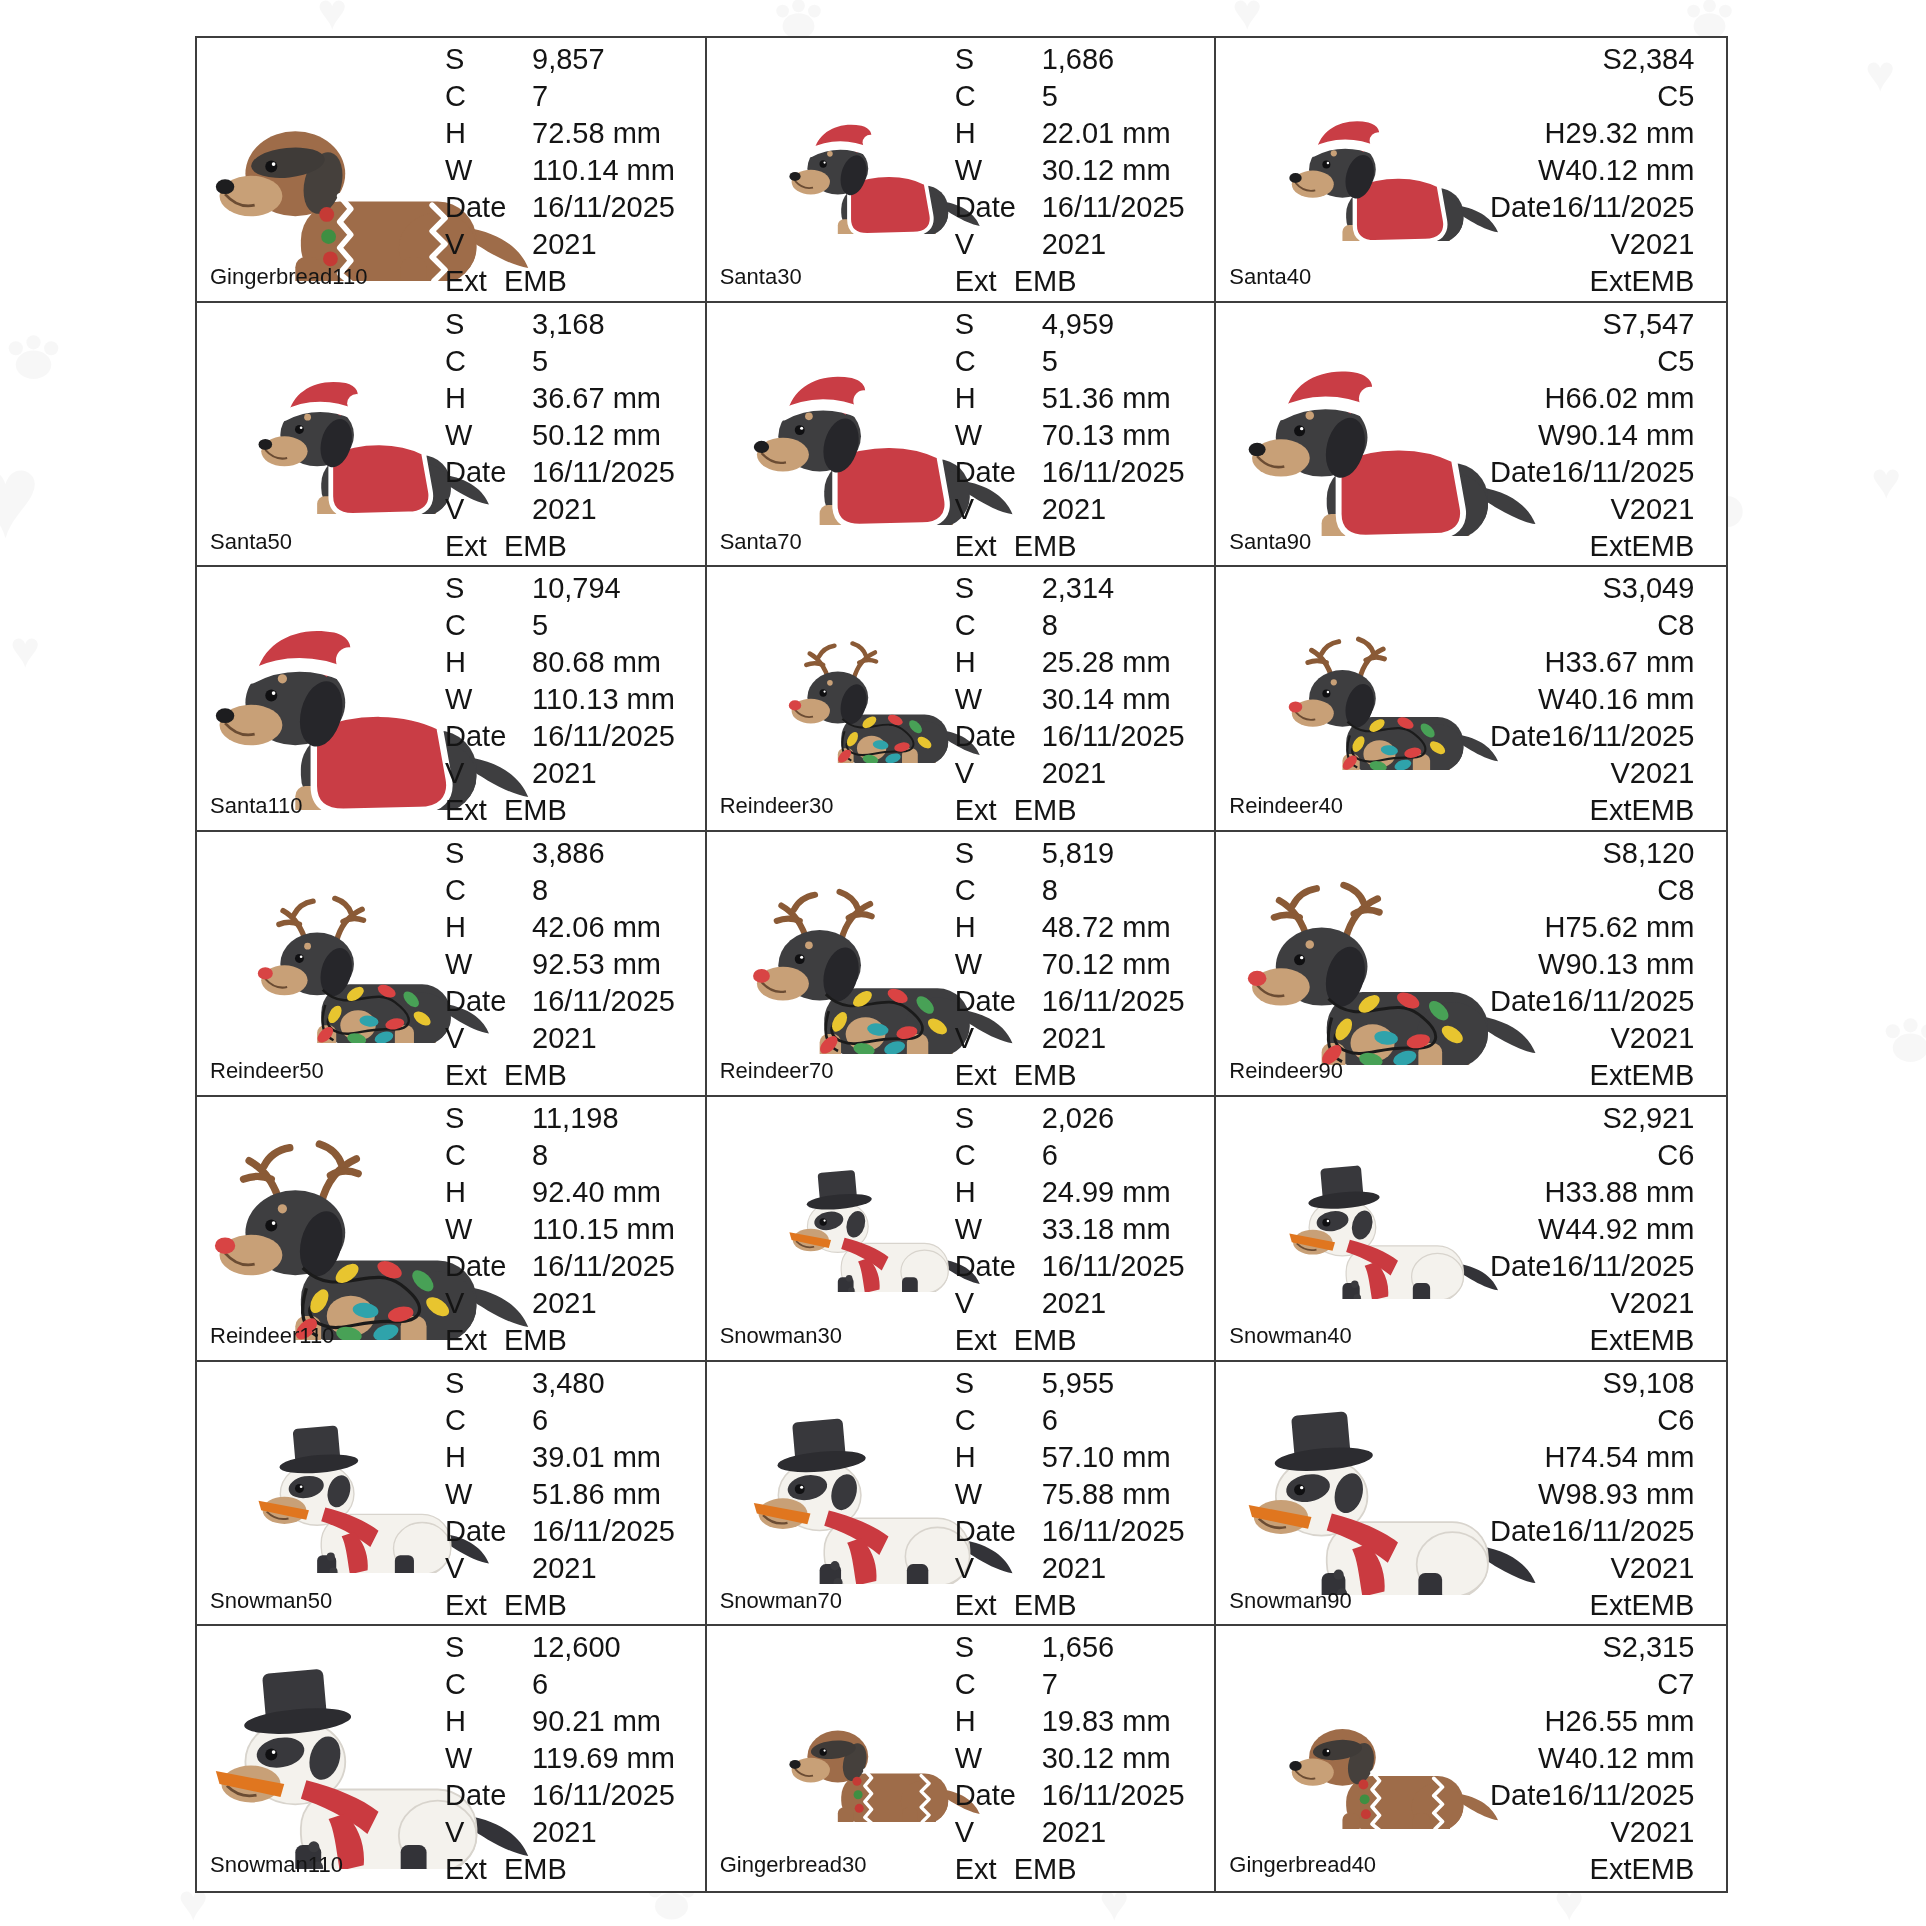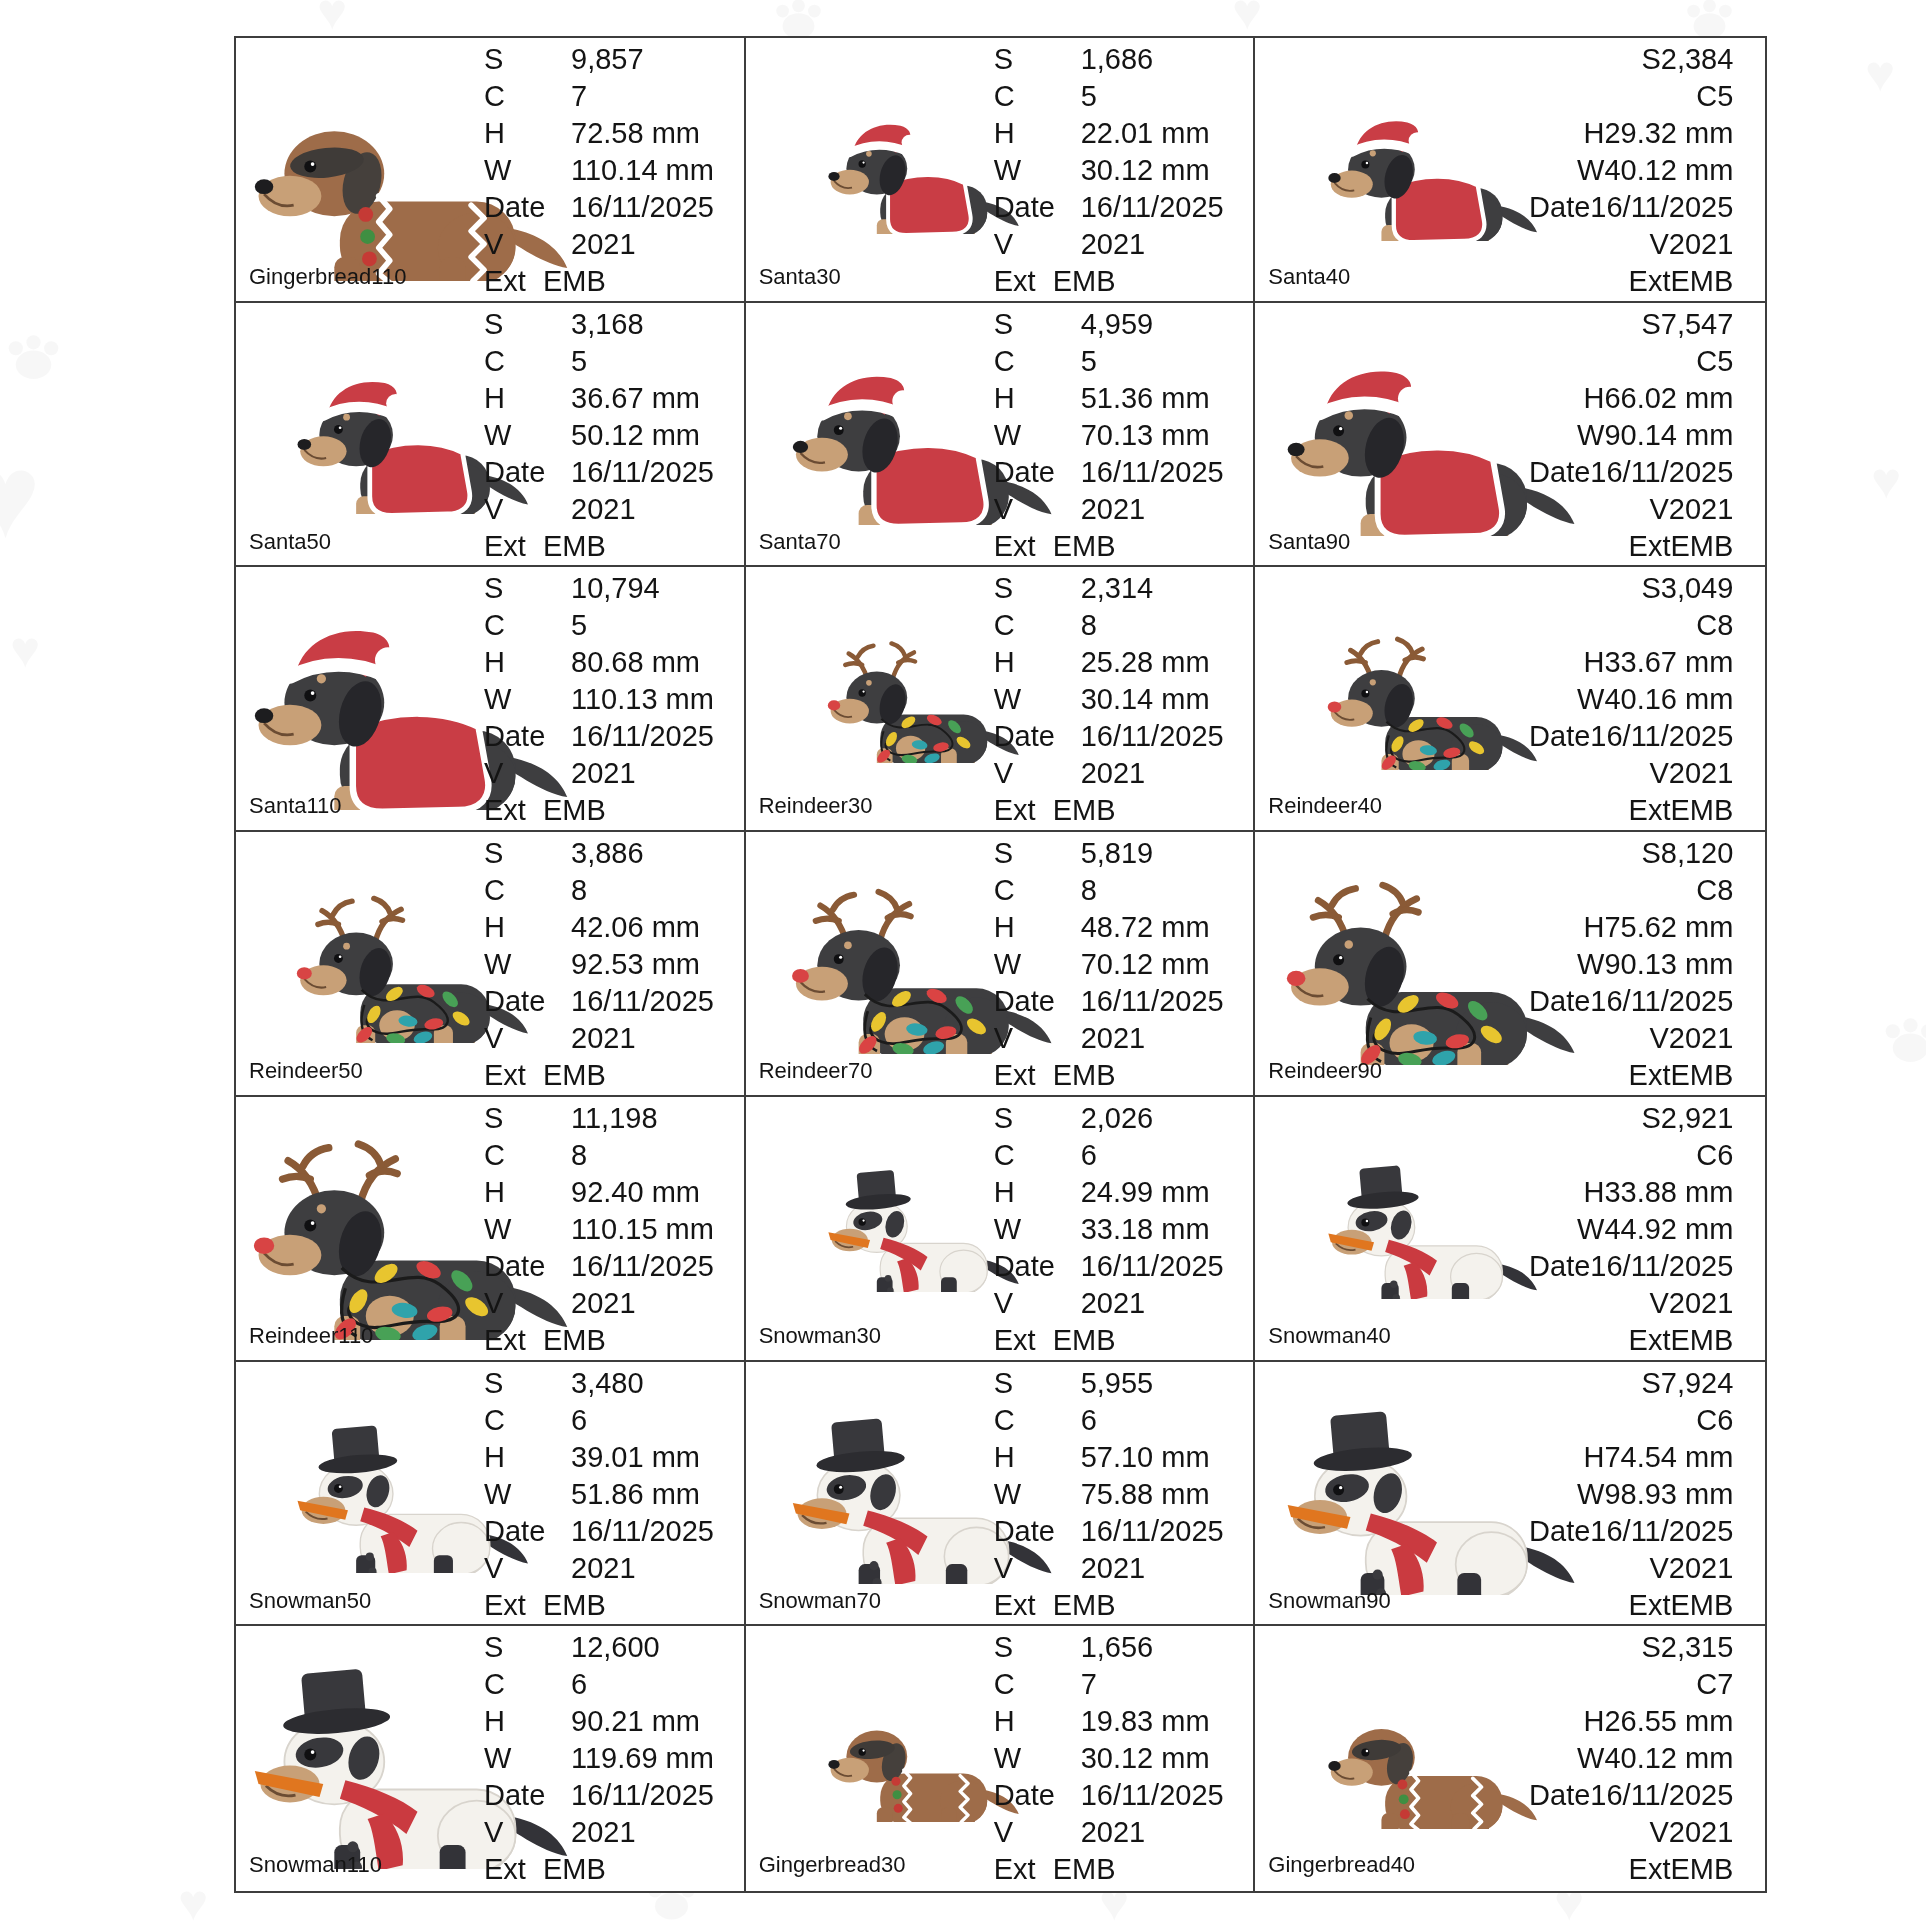--- a/index.html
+++ b/index.html
@@ -4,21 +4,21 @@
 <style>
   html,body{margin:0;padding:0;}
   body{
     width:1927px;height:1927px;position:relative;overflow:hidden;
     background:#ffffff;color:#141414;
     font-family:"Liberation Sans",sans-serif;
   }
   .catalog{
     position:absolute;left:195px;top:36px;width:1533px;height:1857px;
     border:2px solid #3d3d3d;background:#fff;box-sizing:border-box;
-    display:grid;grid-template-columns:repeat(3,1fr);grid-template-rows:repeat(7,1fr);margin-left:39px;
+    display:grid;grid-template-columns:repeat(3,1fr);grid-template-rows:repeat(7,1fr);
   }
   .cell{position:relative;border-right:2px solid #3d3d3d;border-bottom:2px solid #3d3d3d;box-sizing:border-box;overflow:hidden;background:transparent;}
   .cell:nth-child(3n){border-right:none;text-align:right;}
   .cell:nth-child(n+19){border-bottom:none;}
   .art{position:absolute;left:8px;top:4px;width:347px;height:234px;display:flex;align-items:center;justify-content:center;}
   .art svg{display:block;}
   .specs{position:absolute;left:248px;top:3px;font-size:29px;line-height:37px;}
   .row{white-space:nowrap;}
   .lbl{display:inline-block;width:87px;}
   .row.ext .lbl{width:59px;}
@@ -527,21 +527,21 @@
     <div class="name">Snowman70</div>
   </div>
 
   <div class="cell">
     <div class="art">
       <svg class="dog" viewBox="0 -44 364 264" width="310" height="224">
           <use href="#sym-snowman"></use>
         </svg>
     </div>
     <div class="specs">
-      <div class="row"><span class="lbl">S</span><span class="val">7,924</span></div>
+      <div class="row"><span class="lbl">S</span><span class="val">9,108</span></div>
       <div class="row"><span class="lbl">C</span><span class="val">6</span></div>
       <div class="row"><span class="lbl">H</span><span class="val">74.54 mm</span></div>
       <div class="row"><span class="lbl">W</span><span class="val">98.93 mm</span></div>
       <div class="row"><span class="lbl">Date</span><span class="val">16/11/2025</span></div>
       <div class="row"><span class="lbl">V</span><span class="val">2021</span></div>
       <div class="row ext"><span class="lbl">Ext</span><span class="val">EMB</span></div>
     </div>
     <div class="name">Snowman90</div>
   </div>
 

